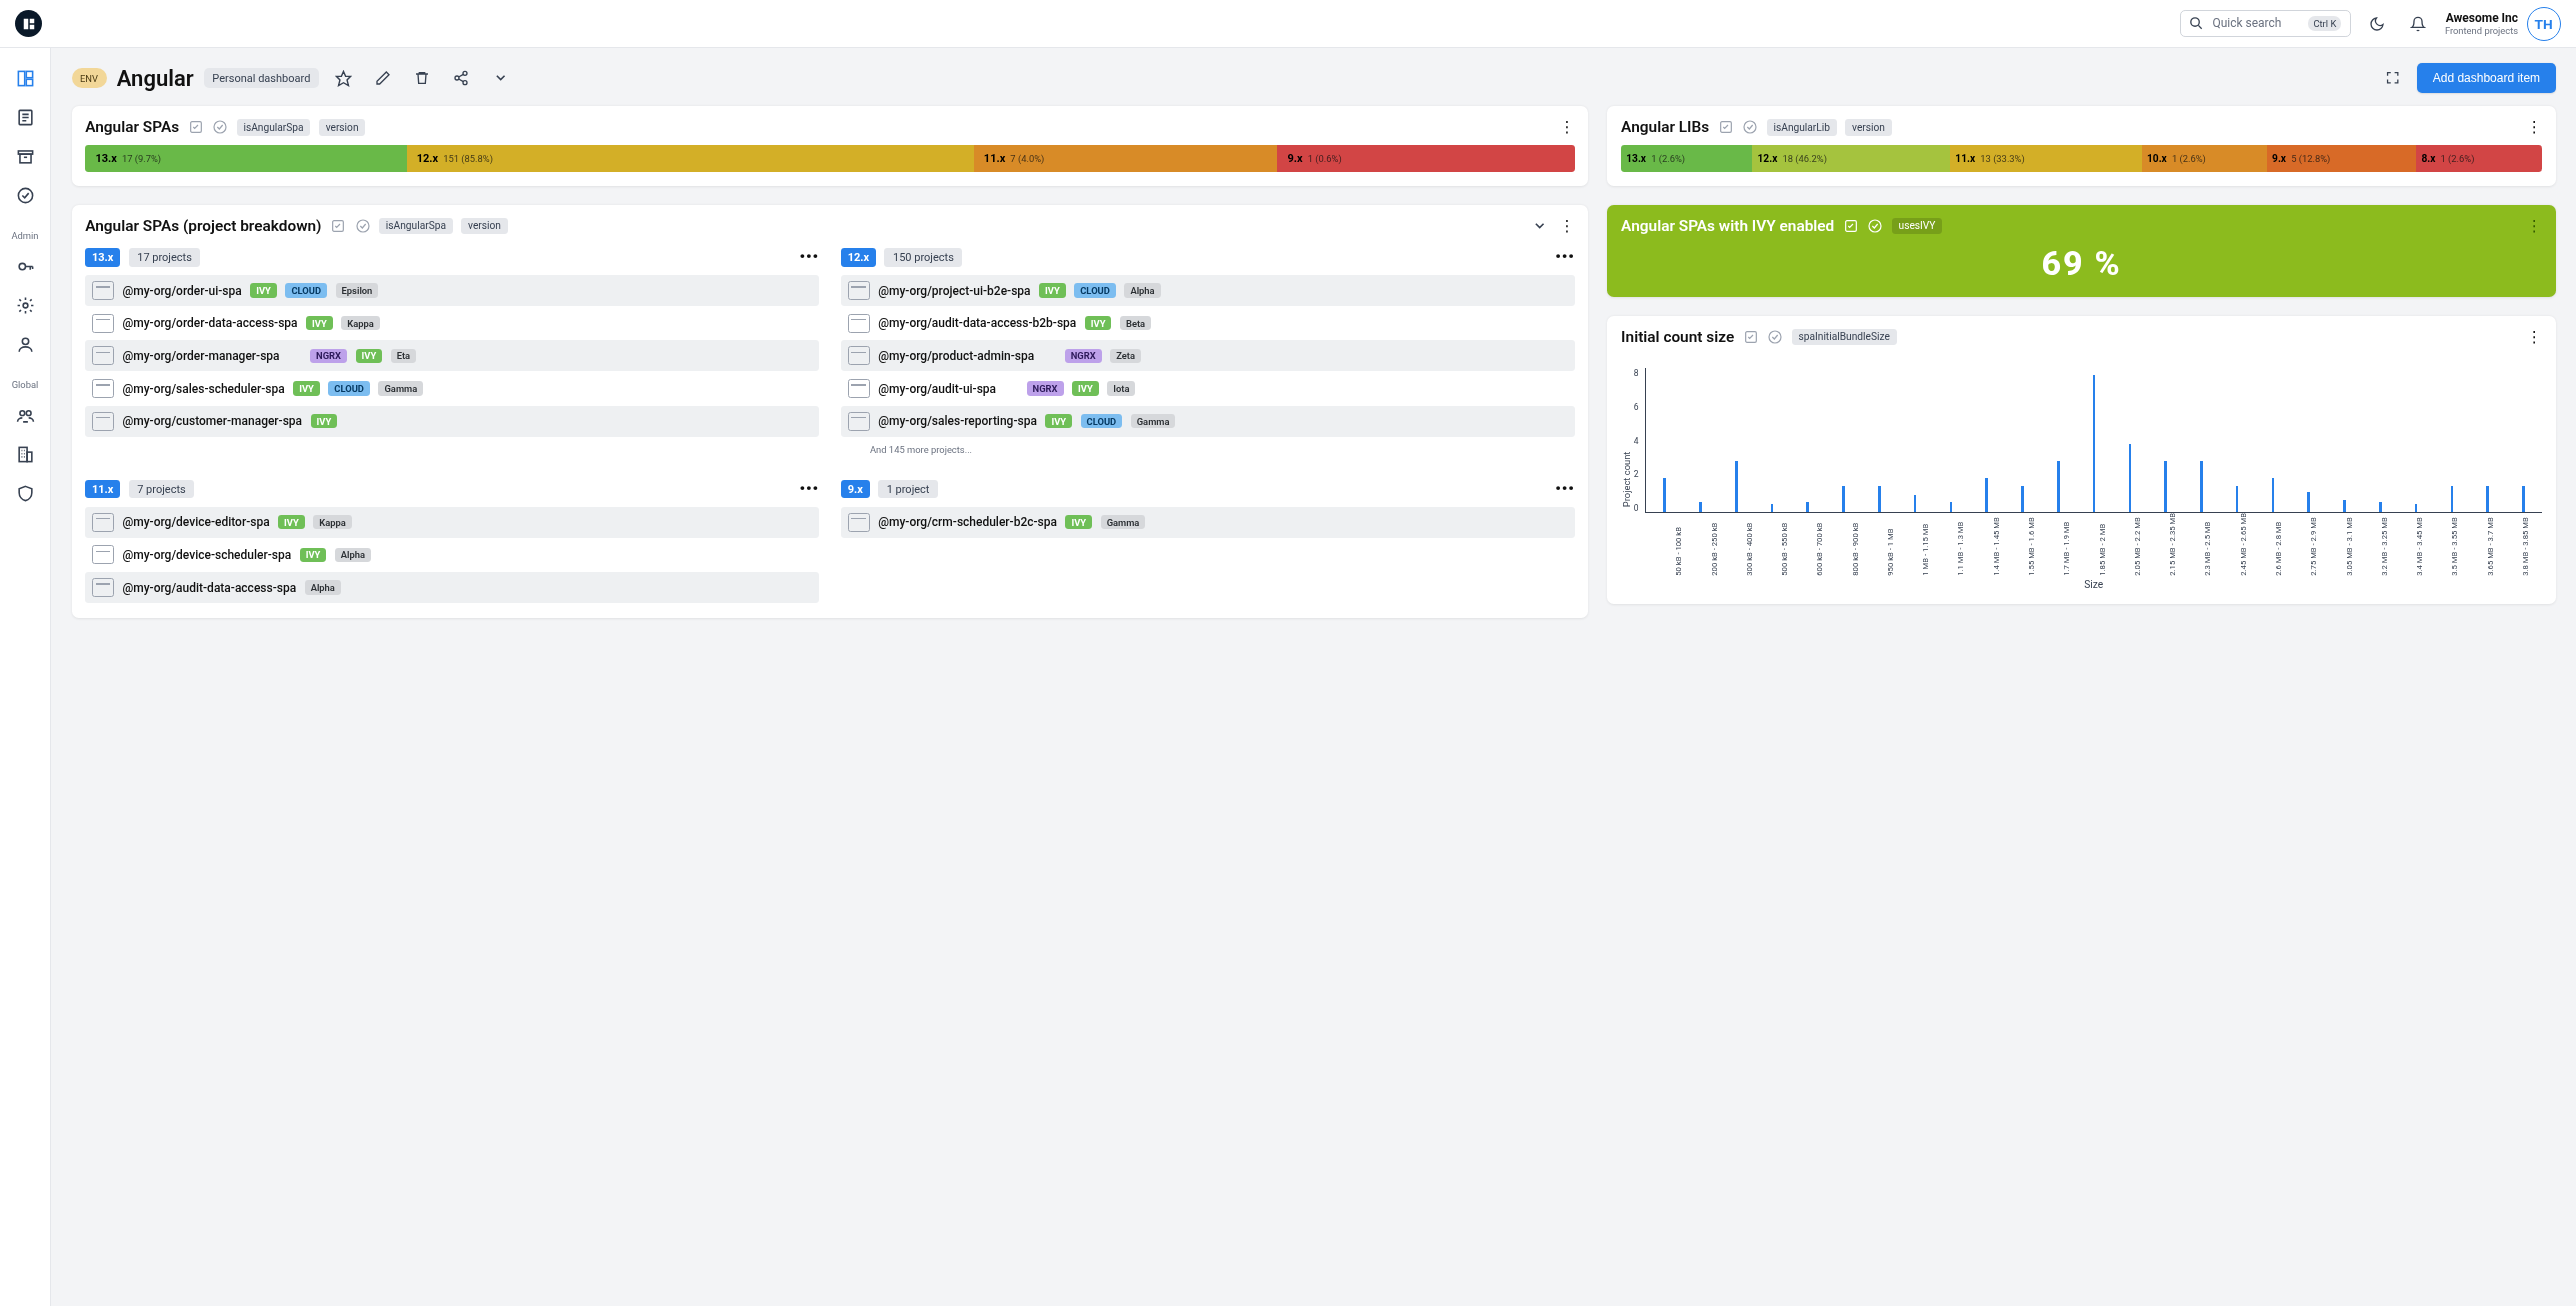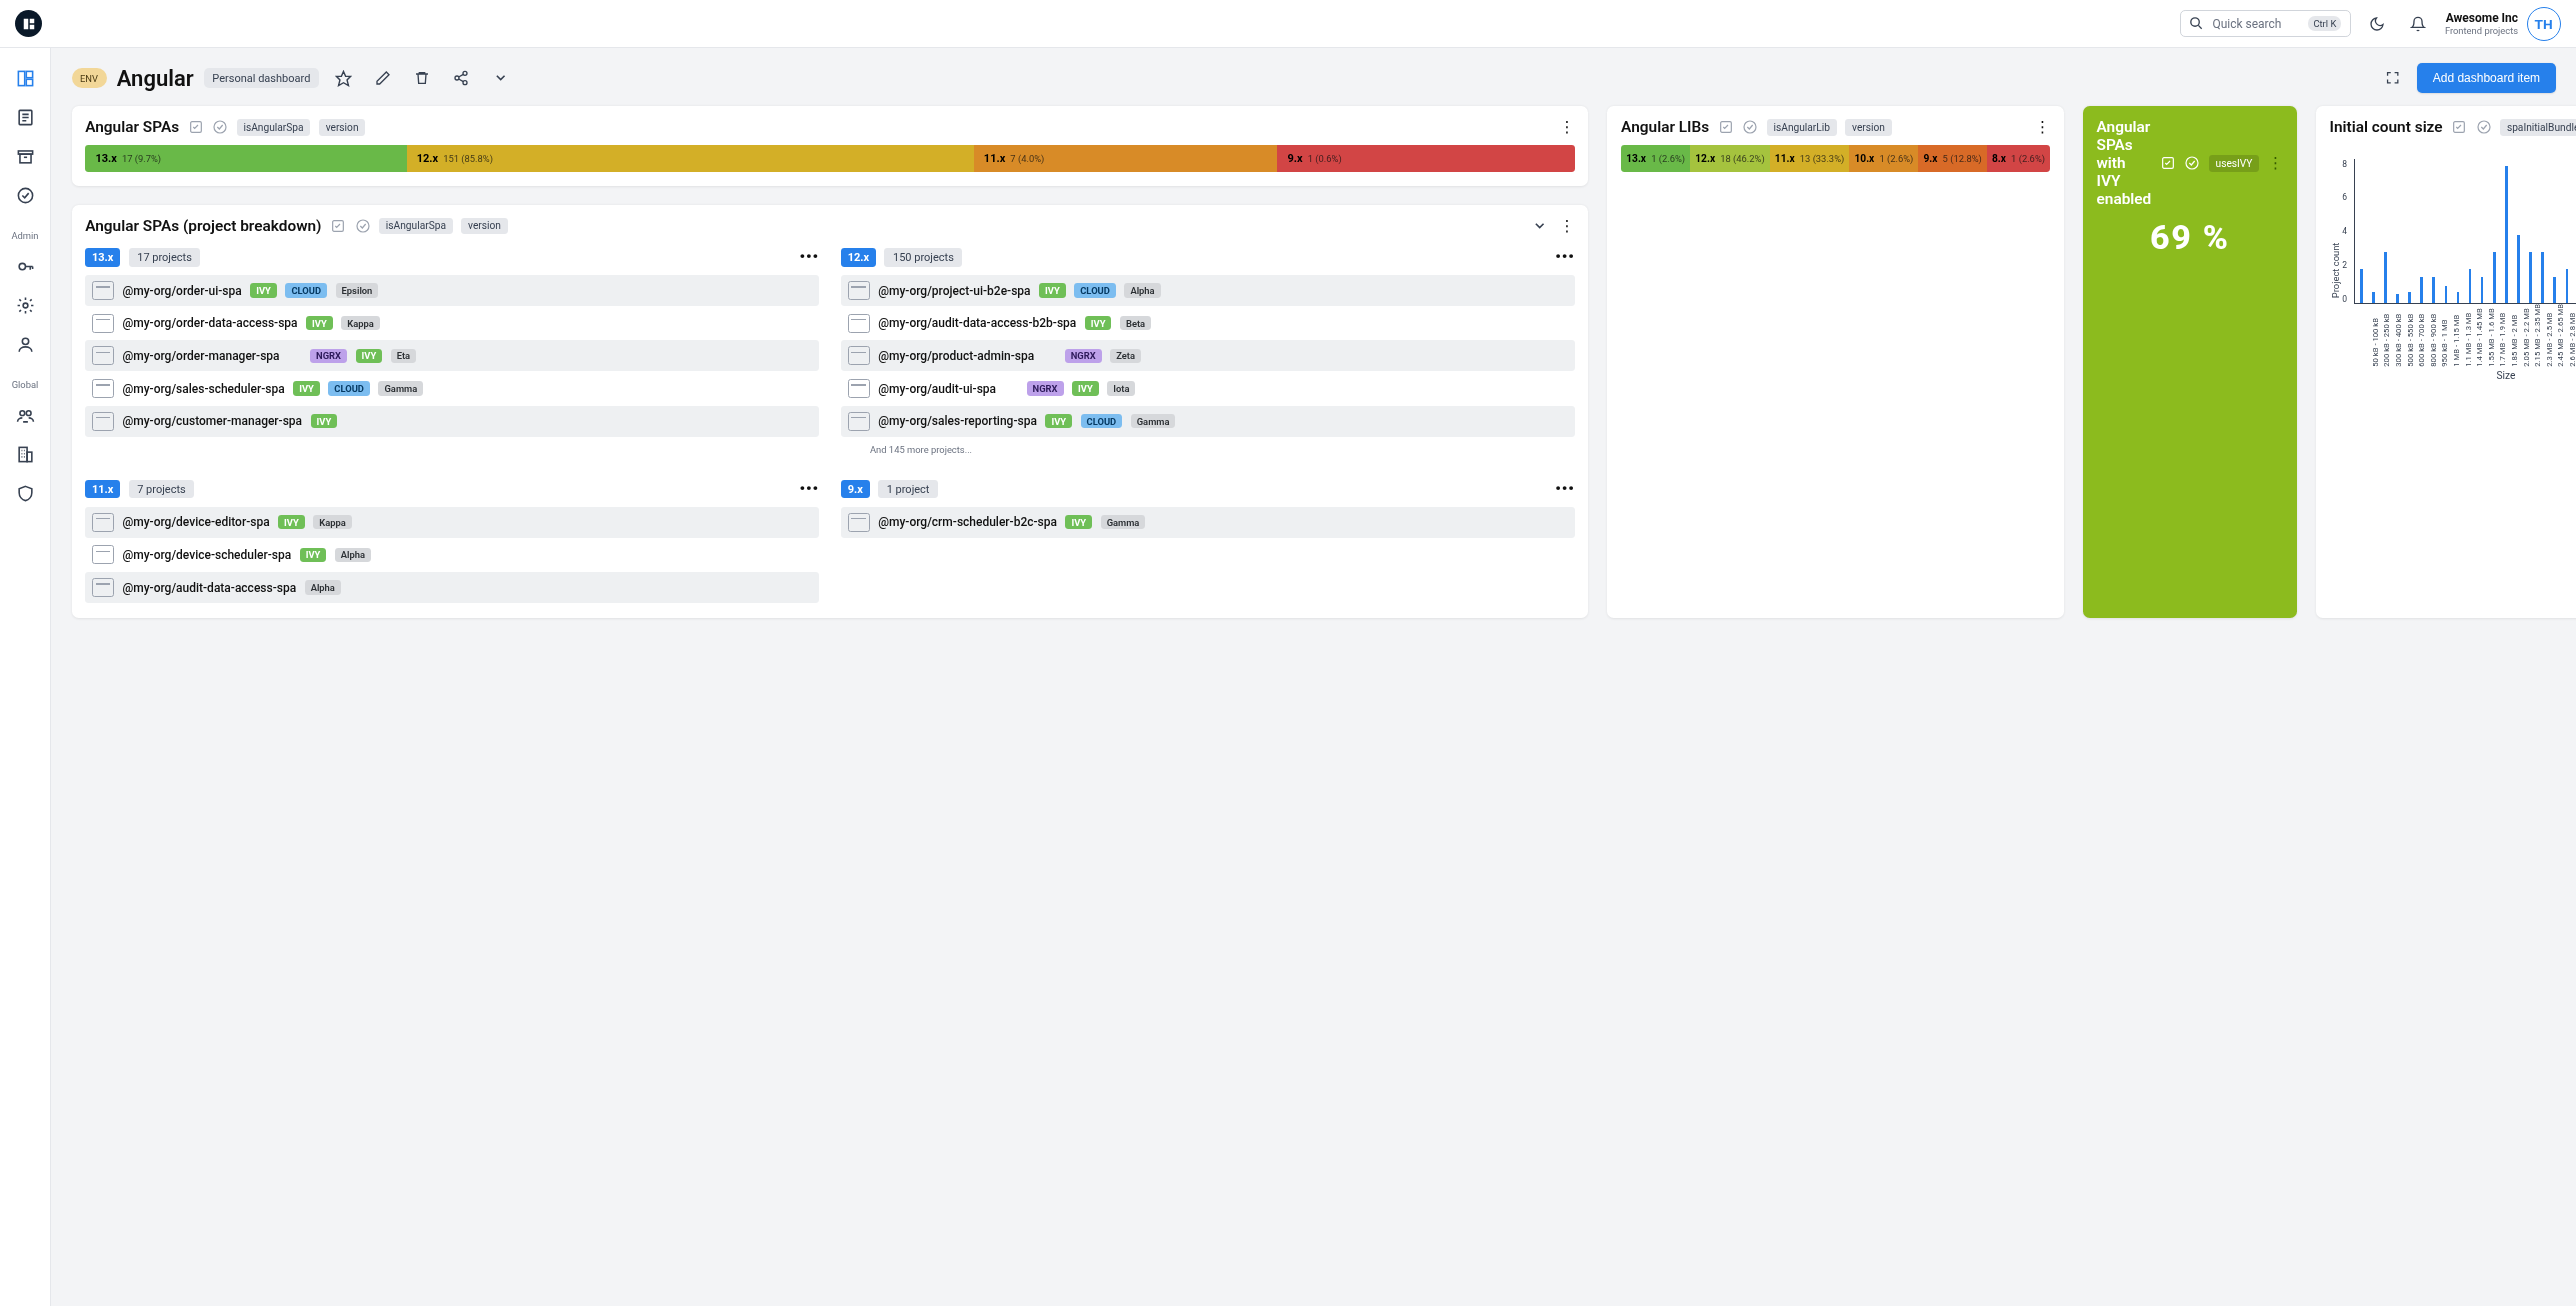--- a/index.html
+++ b/index.html
@@ -1,21 +1,21 @@
 <!DOCTYPE html>
 <html style="font-size:13.7px"><head>
 <meta charset="utf-8">
 <style>
 * { box-sizing: border-box; margin: 0; padding: 0; }
 body { font-family: -apple-system, BlinkMacSystemFont, "Segoe UI", Roboto, sans-serif; background: #f3f4f6; color: #111; overflow: hidden; }
 .app { display: flex; flex-direction: column; height: 100vh; }
 .topbar { display:flex; align-items:center; height:48px; background:#fff; border-bottom:0.9px solid #e5e7eb; padding:0 15.4px; gap:12px;}
 .logo-circle { width:27px; height:27px; border-radius:50%; background:#0a1929; display:flex; align-items:center; justify-content:center; color:#fff; font-weight:700;}
 .topbar-spacer { flex:1; }
-.search-box { display:flex; align-items:center; gap:8.5px; border:0.9px solid #d1d5db; border-radius:5.1px; padding:5.1px 8.5px; min-width:171px; background:#fff;}
+.search-box { display:flex; gap:8.5px; border:0.9px solid #d1d5db; border-radius:5.1px; padding:5.1px 8.5px; min-width:171px; background:#fff;}
 .search-box .si { font-size:15.4px; color:#374151; }
 .search-box .ph { color:#6b7280; font-size:12px; flex:1; }
 .kbd { background:#e5e7eb; border-radius:7px; padding:1.7px 5.1px; font-size:9.4px; color:#374151; }
 .icon-btn { width:29px; height:29px; border-radius:5.1px; display:flex; align-items:center; justify-content:center; font-size:15.4px; color:#374151; cursor:pointer; }
 .account { display:flex; align-items:center; gap:8.5px; }
 .acc-text { text-align:right; }
 .acc-text .n { font-weight:700; font-size:12px; }
 .acc-text .s { font-size:9.4px; color:#6b7280; }
 .avatar { width:34px; height:34px; border:1.7px solid #2680eb; border-radius:50%; display:flex; align-items:center; justify-content:center; font-weight:700; color:#2680eb; }
 .body { display:flex; flex:1; min-height:0; }
@@ -416,21 +416,21 @@
       <span class="pi"></span>
       <span class="pn">@my-org/crm-scheduler-b2c-spa</span>
       <span class="tag ivy">IVY</span>
                     <span class="tag team">Gamma</span>
     </div>
     </div>
               </div>
           </div>
         </div>
 
-        <div style="display:flex; flex-direction:row; gap:19px;">
+        <div style="display:flex; flex-direction:column; gap:19px;">
 
           <div class="card h">
             <div class="card-head">
               <span class="card-title">Angular LIBs</span>
               <span class="ci">
                   <svg width="16" height="16" viewBox="0 0 24 24" fill="none" stroke="currentColor" stroke-width="1.8">
                     <rect x="4" y="4" width="16" height="16" rx="2"></rect>
                     <path d="M8 12l2 2 5-5"></path>
                   </svg>
                 </span>

